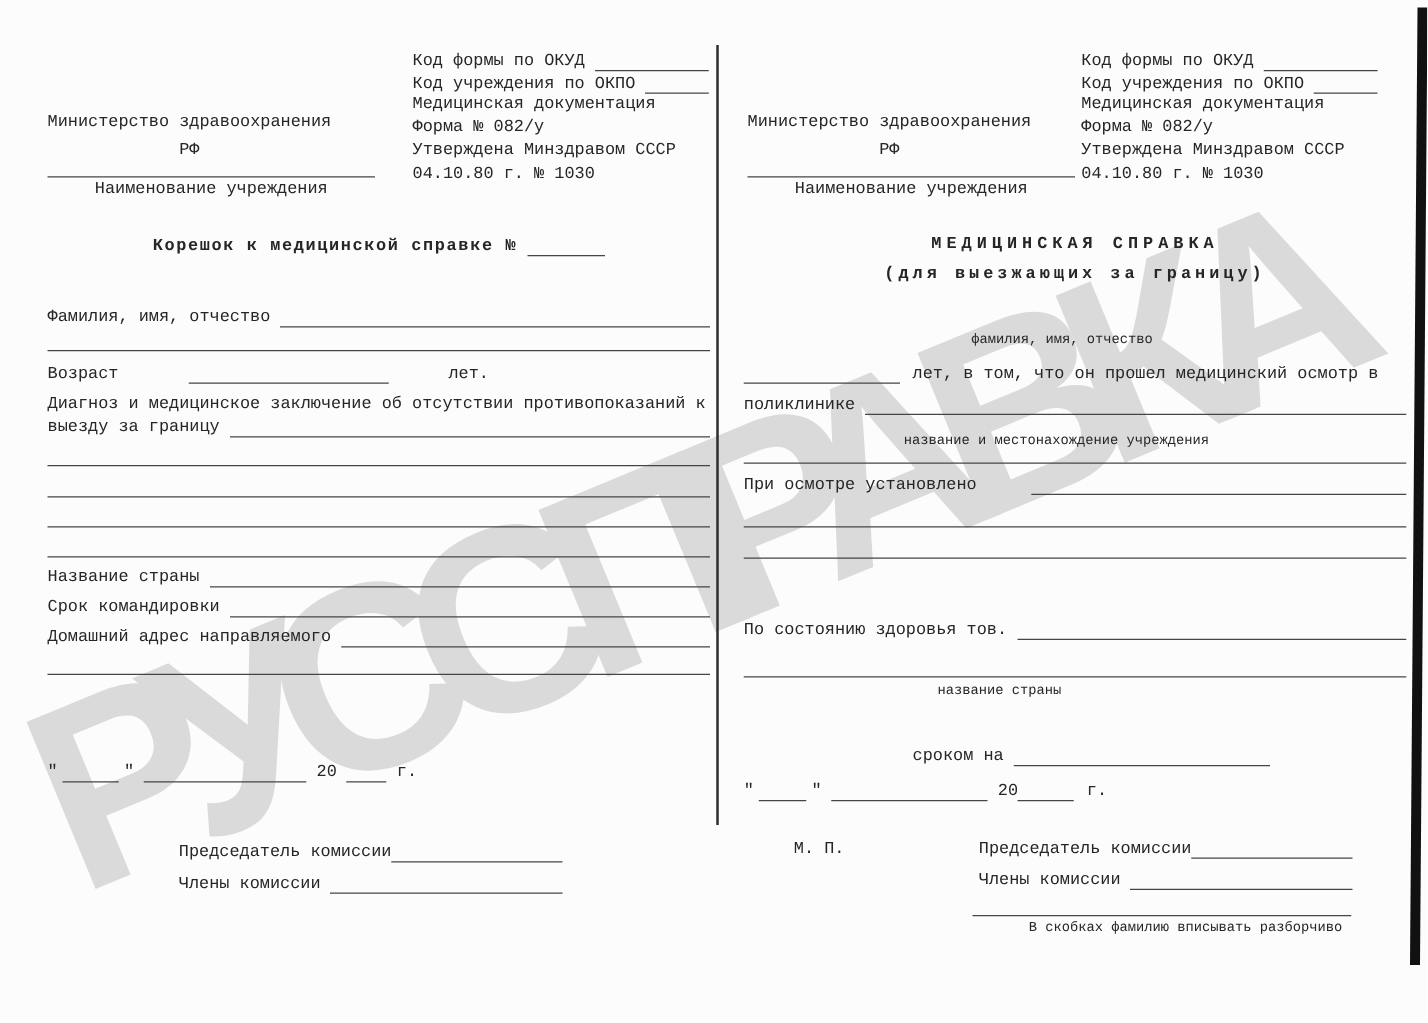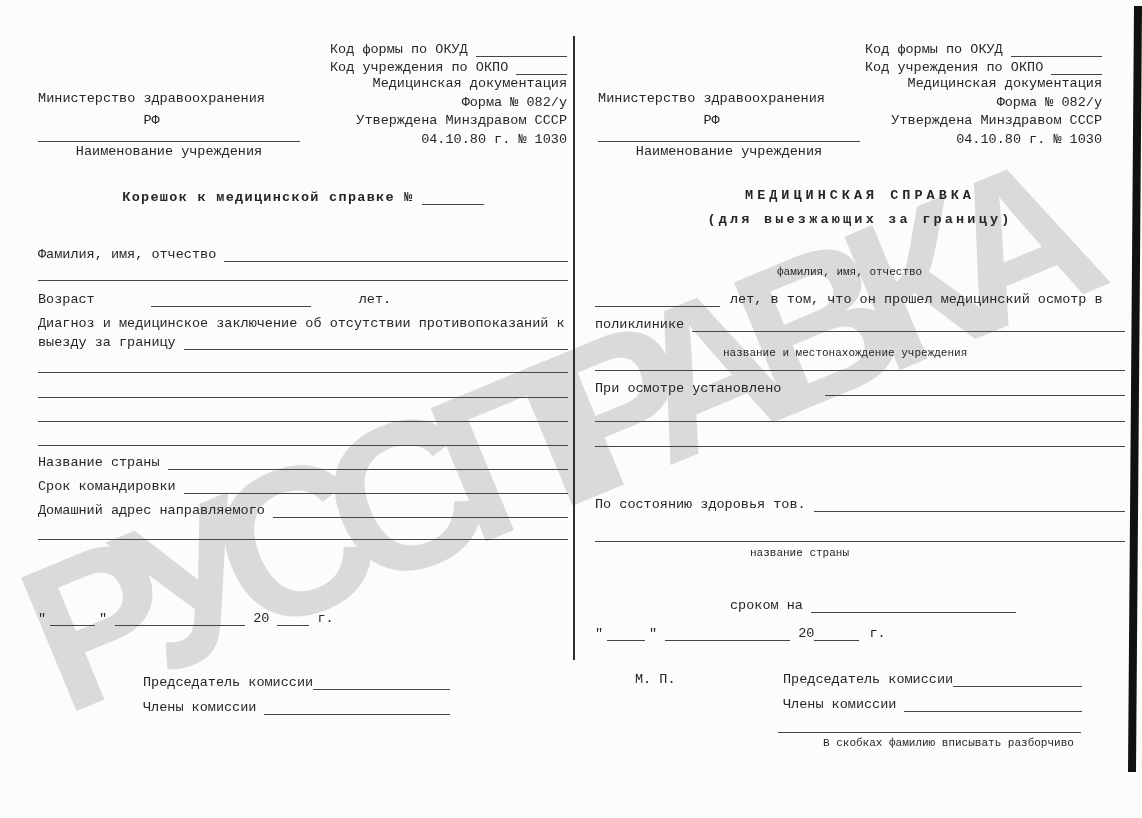--- a/index.html
+++ b/index.html
@@ -18,21 +18,21 @@
   .abs{position:absolute;left:0;right:0;}
   .row{display:flex;align-items:flex-end;height:19px;}
   .lbl{white-space:nowrap;}
   .blank{flex:1;border-bottom:1.5px solid #454545;margin-left:8px;height:1px;}
   .blank.nogap{margin-left:0;}
   .fw{flex:none;}
   .bold{font-weight:bold;}
   .center{justify-content:center;}
   .hdr-right{position:absolute;width:237px;}
   .hdr-right .hrow{display:flex;align-items:flex-end;height:18.5px;}
-  .hdr-right .c{height:18.5px;line-height:18.5px;text-align:right;white-space:nowrap;}
+  .hdr-right .c{height:18.5px;line-height:18.5px;text-align:left;white-space:nowrap;}
   .hdr-left{position:absolute;width:262px;}
   .hdr-left .m{line-height:21.5px;text-align:center;padding-right:35px;white-space:nowrap;}
   .hdr-left .rule{height:10px;border-bottom:1.5px solid #454545;}
   .hdr-left .cap{line-height:16px;text-align:center;padding-top:2px;}
   .titleL{letter-spacing:1.3px;}
   .titleR1{letter-spacing:4px;align-items:center;}
   .titleR2{letter-spacing:3.2px;}
   .cap-abs{position:absolute;font-size:11px;white-space:nowrap;}
   .q{white-space:pre;}
 </style>

